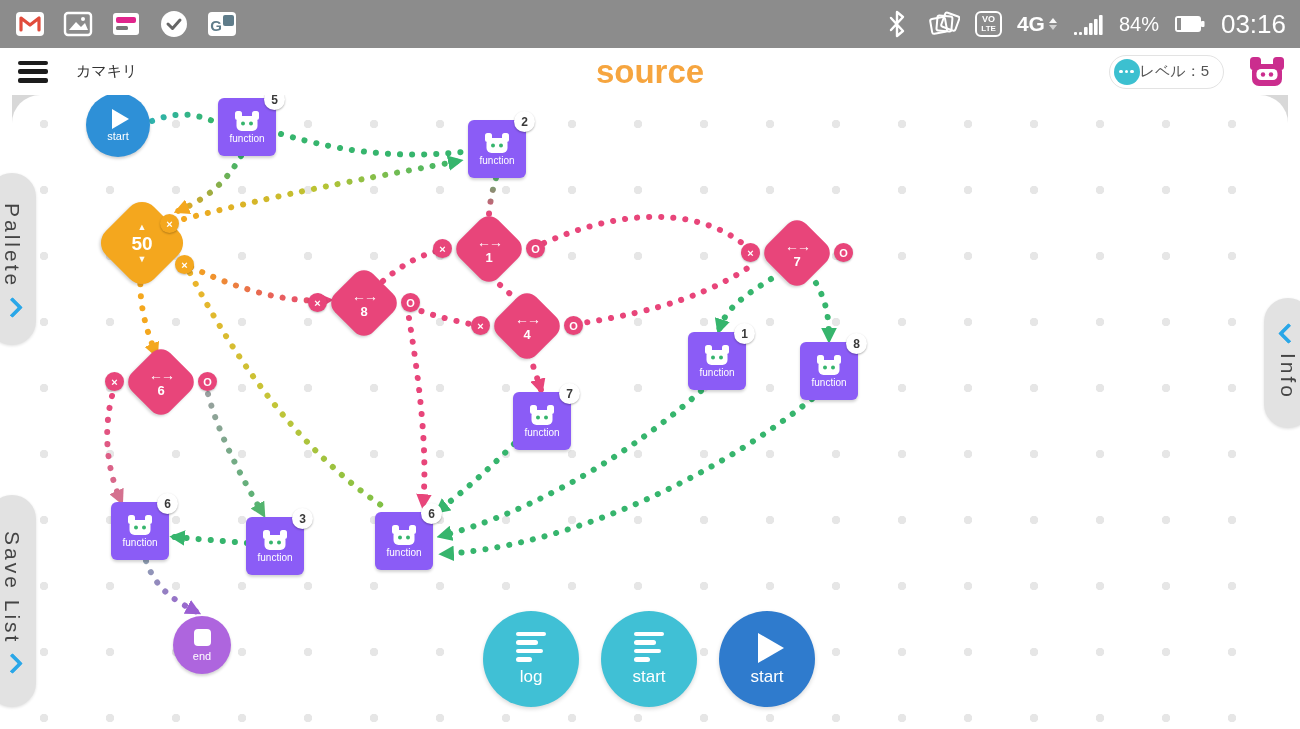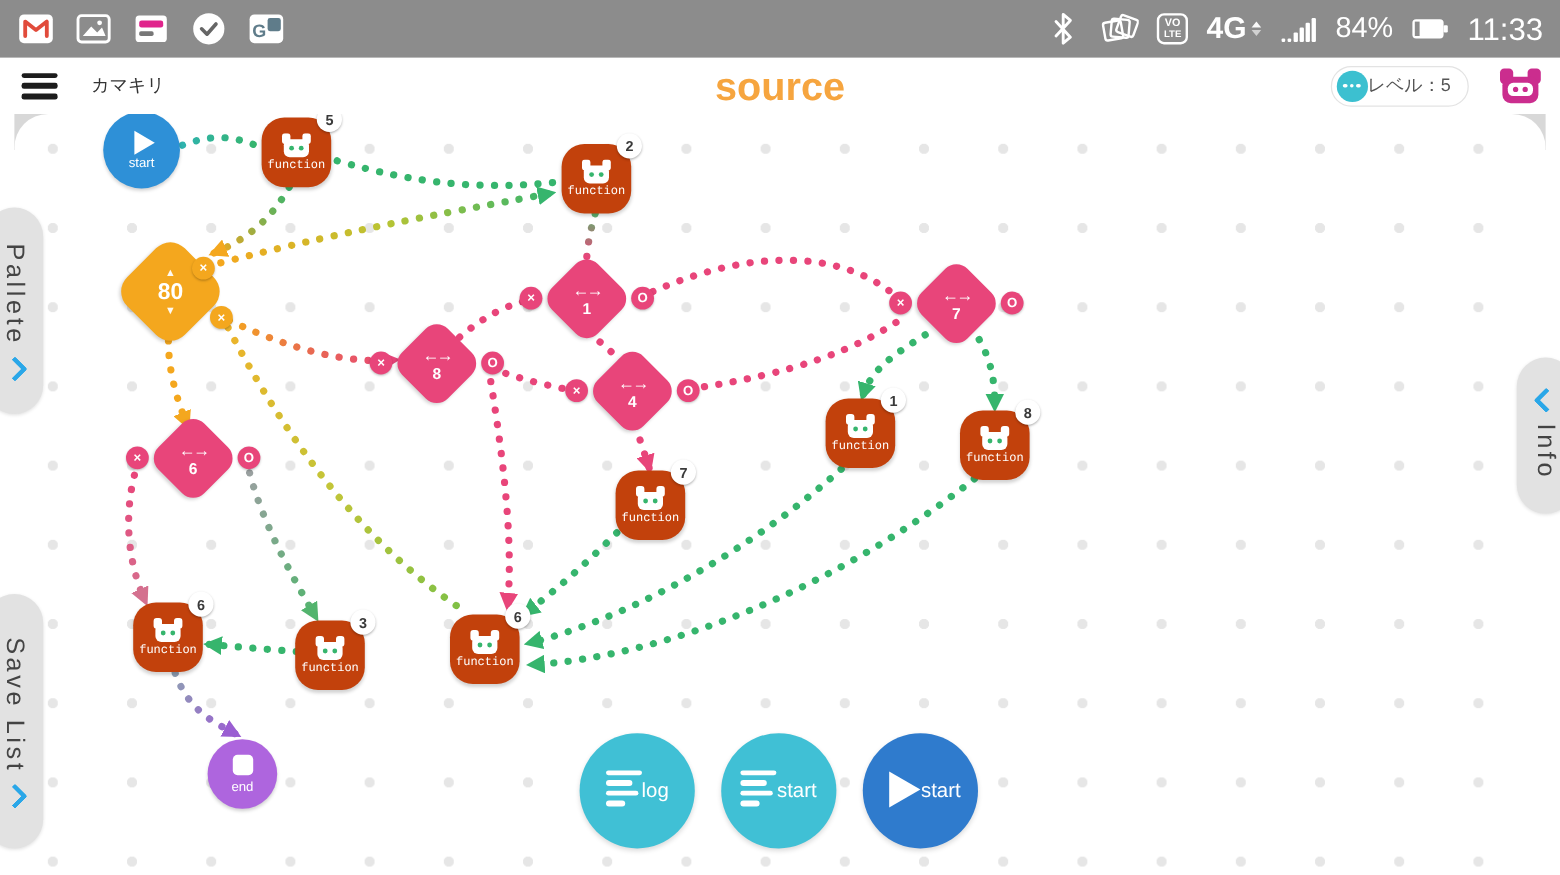--- a/index.html
+++ b/index.html
@@ -10,27 +10,27 @@
   .status-bar{position:absolute;top:0;left:0;right:0;height:48px;background:#8c8c8c;z-index:10;
               display:flex;align-items:center;justify-content:space-between;padding:0 14px;box-sizing:border-box;}
   .sb-left{display:flex;align-items:center;gap:16px;}
   .sb-right{display:flex;align-items:center;gap:15px;color:#fff;}
   .sb-icon{width:32px;height:32px;display:flex;align-items:center;justify-content:center;}
   .volte-icon{display:flex;flex-direction:column;align-items:center;border:2px solid #fff;border-radius:6px;
               padding:2px 4px;line-height:1;font-weight:bold;color:#fff;}
   .volte-icon span{font-size:9px;}
   .volte-icon .volte-lte{font-size:8px;margin-top:1px;}
   .sb-net{display:flex;align-items:center;gap:4px;}
-  .sb-4g{font-size:25px;font-weight:bold;color:#fff;}
+  .sb-4g{font-size:21px;font-weight:bold;color:#fff;}
   .net-arrows{display:flex;flex-direction:column;gap:2px;}
   .tri-up{width:0;height:0;border-left:4px solid transparent;border-right:4px solid transparent;
           border-bottom:5px solid rgba(255,255,255,.95);}
   .tri-down{width:0;height:0;border-left:4px solid transparent;border-right:4px solid transparent;
             border-top:5px solid rgba(255,255,255,.6);}
-  .sb-pct{font-size:24px;}
+  .sb-pct{font-size:20px;}
   .sb-time{font-size:26px;font-weight:500;}
 
   
   .header{position:absolute;top:48px;left:0;right:0;height:47px;background:#fff;z-index:9;
           display:flex;align-items:center;}
   .hamburger{width:30px;height:22px;margin-left:18px;display:flex;flex-direction:column;justify-content:space-between;cursor:pointer;}
   .hamburger span{display:block;height:4.5px;background:#1c1c1c;border-radius:2px;}
   .project-name{margin-left:28px;font-size:15px;color:#333;}
   .logo{position:absolute;left:50%;transform:translateX(-50%);font-size:33px;font-weight:800;color:#f6a53f;}
   .level-badge{position:absolute;right:76px;display:flex;align-items:center;gap:0;background:#fff;
@@ -65,22 +65,22 @@
 
   
   .node{position:absolute;transform:translate(-50%,-50%);z-index:3;}
   .start-node{width:64px;height:64px;border-radius:50%;background:#2e90d7;display:flex;flex-direction:column;
               align-items:center;justify-content:center;box-shadow:0 2px 3px rgba(0,0,0,.18);}
   .play-tri{width:0;height:0;border-left:17px solid #fff;border-top:10px solid transparent;
             border-bottom:10px solid transparent;margin-left:5px;}
   .nlabel{color:#fff;font-size:11px;margin-top:1px;}
 
   .func-node{width:58px;height:58px;}
-  .func-box{width:58px;height:58px;border-radius:19px;background:#c2410c;display:flex;flex-direction:column;
-            align-items:center;justify-content:center;gap:1px;box-shadow:0 2px 3px rgba(0,0,0,.18);font-family:Liberation Mono, monospace;}
+  .func-box{width:58px;height:58px;border-radius:6px;background:#8b5cf6;display:flex;flex-direction:column;
+            align-items:center;justify-content:center;gap:1px;box-shadow:0 2px 3px rgba(0,0,0,.18);}
   .robot{line-height:0;}
   .flabel{color:#fff;font-size:10px;}
   .badge{position:absolute;top:-9px;right:-9px;width:21px;height:21px;border-radius:50%;background:#fff;
          color:#3a3a3a;font-size:12px;font-weight:bold;display:flex;align-items:center;justify-content:center;
          box-shadow:0 1px 2px rgba(0,0,0,.3);}
 
   .branch-node{width:0;height:0;}
   .d-shape{position:absolute;left:-27px;top:-27px;width:54px;height:54px;border-radius:13px;background:#e8457a;
            transform:rotate(45deg);box-shadow:0 2px 3px rgba(0,0,0,.18);}
   .d-content{position:absolute;left:-27px;top:-27px;width:54px;height:54px;display:flex;flex-direction:column;
@@ -102,21 +102,21 @@
   .n-value{font-size:19px;font-weight:bold;margin:2px 0;}
   .port-orange{background:#f4a71e;}
   .np1{left:18px;top:-29px;}
   .np2{left:33px;top:12px;}
 
   .end-node{width:58px;height:58px;border-radius:50%;background:#ae65de;display:flex;flex-direction:column;
             align-items:center;justify-content:center;gap:3px;box-shadow:0 2px 3px rgba(0,0,0,.18);}
   .end-square{width:17px;height:17px;background:#fff;border-radius:4px;}
 
   
-  .fbtn{position:absolute;width:96px;height:96px;border-radius:50%;z-index:4;display:flex;flex-direction:row;
+  .fbtn{position:absolute;width:96px;height:96px;border-radius:50%;z-index:4;display:flex;flex-direction:column;
         align-items:center;justify-content:center;box-shadow:0 2px 4px rgba(0,0,0,.15);cursor:pointer;}
   .fbtn-log{left:483px;top:611px;background:#40c0d5;}
   .fbtn-source{left:601px;top:611px;background:#40c0d5;}
   .fbtn-start{left:719px;top:611px;background:#2f7bcd;}
   .lines-icon{display:flex;flex-direction:column;gap:4px;align-items:flex-start;margin-bottom:5px;}
   .lines-icon span{display:block;height:4.5px;border-radius:2.5px;background:#fff;}
   .lines-icon span:nth-child(1){width:30px;}
   .lines-icon span:nth-child(2){width:22px;}
   .lines-icon span:nth-child(3){width:27px;}
   .lines-icon span:nth-child(4){width:16px;}
@@ -200,21 +200,21 @@
         </svg>
     </span>
     <span class="sb-pct">84%</span>
     <span class="sb-icon">
       <svg width="32" height="24" viewBox="0 0 32 24">
           <rect x="1" y="4" width="26" height="16" rx="3" fill="#fff"></rect>
           <rect x="27" y="9" width="3.5" height="6" rx="1" fill="#fff"></rect>
           <rect x="3" y="6" width="4" height="12" fill="#8c8c8c"></rect>
         </svg>
     </span>
-    <span class="sb-time">11:33</span>
+    <span class="sb-time">03:16</span>
   </div>
 </div>
 
 <div class="header">
   <div class="hamburger">
       <span></span>
       <span></span>
       <span></span>
     </div>
   <div class="project-name">カマキリ</div>
@@ -356,21 +356,21 @@
             <circle cx="17" cy="12.5" r="2" fill="#36b56d"></circle>
           </svg></div>
         <div class="flabel">function</div>
       </div>
       <div class="badge">2</div>
     </div>
     <div class="node number-node" style="left: 142px; top: 243px;">
       <div class="n-shape"></div>
       <div class="n-content">
         <div class="n-caret">▲</div>
-        <div class="n-value">80</div>
+        <div class="n-value">50</div>
         <div class="n-caret">▼</div>
       </div>
       <div class="port port-orange np1">×</div>
       <div class="port port-orange np2">×</div>
     </div>
     <div class="node branch-node" style="left: 489px; top: 249px;">
       <div class="d-shape"></div>
       <div class="d-content">
         <div class="d-arrows">←→</div>
         <div class="d-num">1</div>

